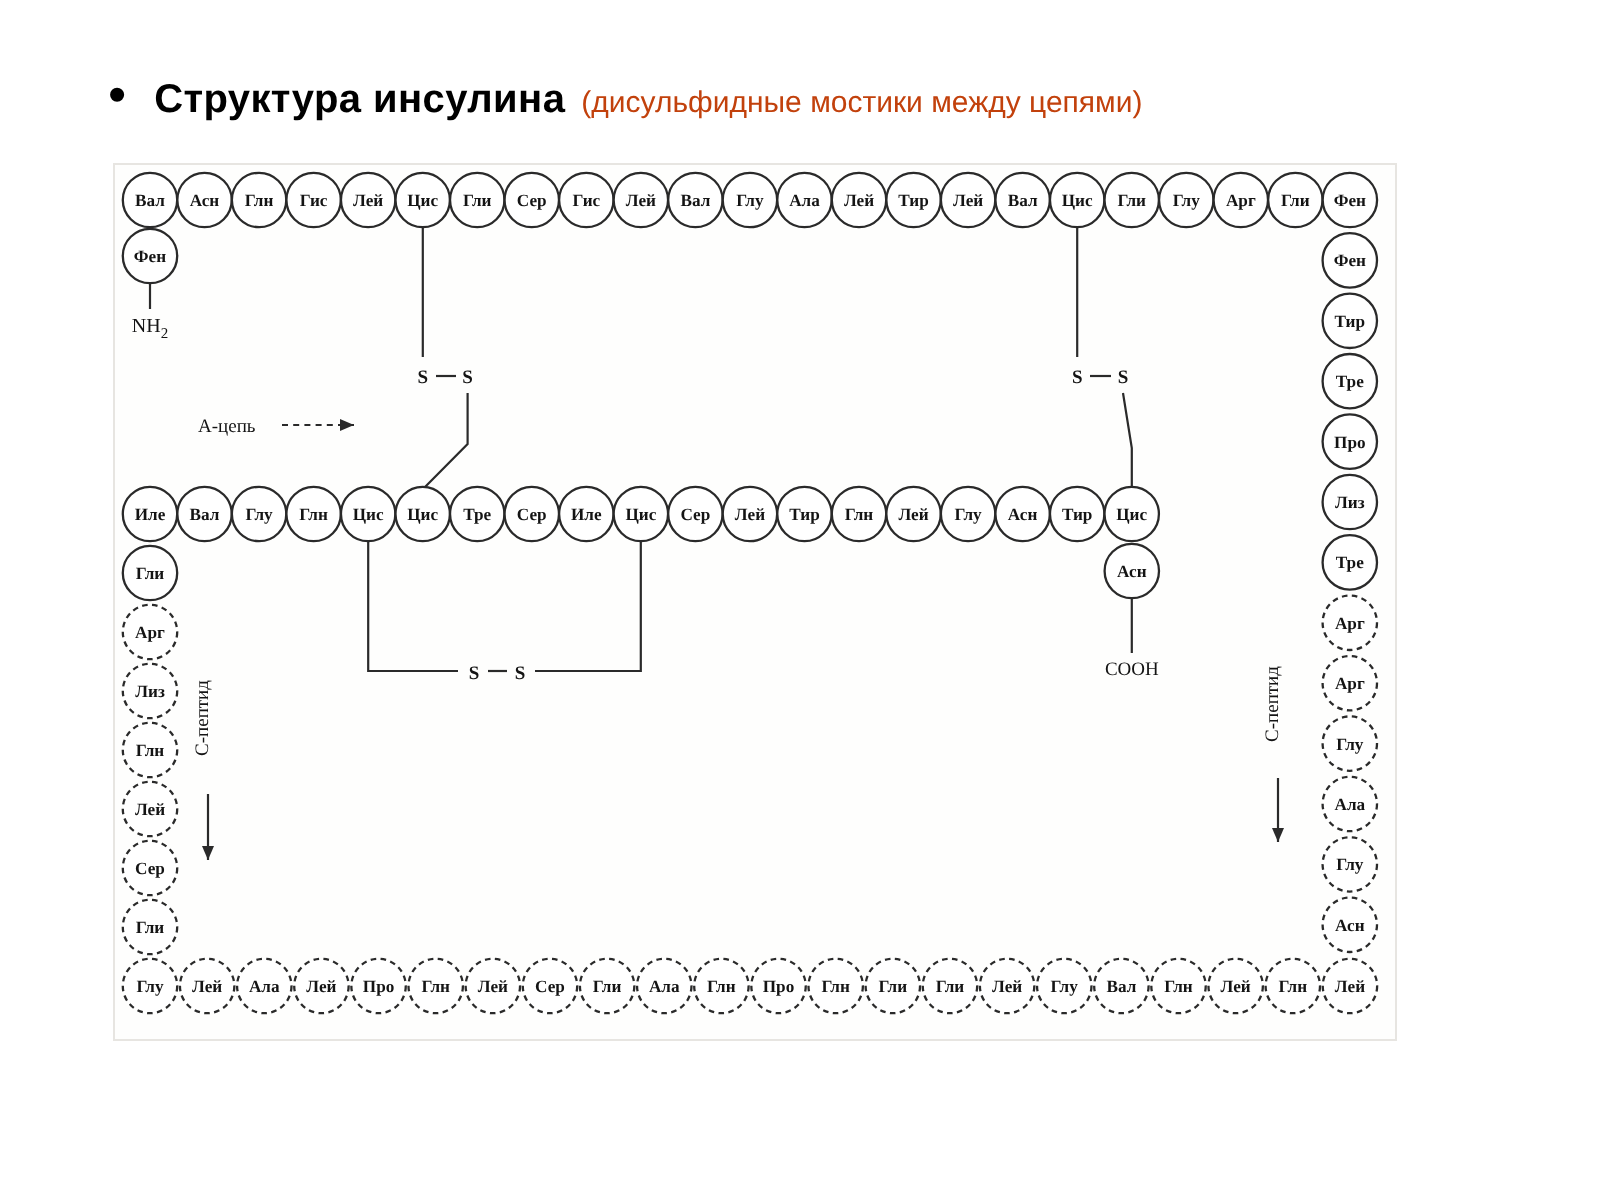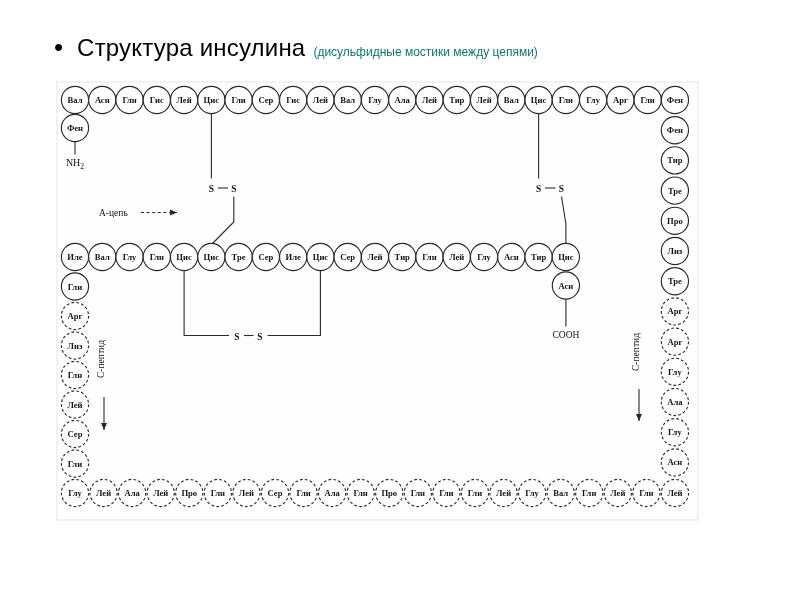--- a/index.html
+++ b/index.html
@@ -7,24 +7,24 @@
     position:relative;width:800px;height:600px;background:#ffffff;
     margin:0 auto;overflow:hidden;
     font-family:"Liberation Sans","DejaVu Sans",sans-serif;
   }
   .title-row{
     position:absolute;left:54px;top:34px;right:20px;
     display:flex;align-items:baseline;white-space:nowrap;
   }
   .bullet{font-size:26px;line-height:1;margin-right:14px;color:#000;}
   .title-row h1{
-    font-size:24px;font-weight:400;margin:0;color:#000;
+    font-size:20px;font-weight:700;margin:0;color:#000;
     letter-spacing:0.2px;
   }
-  .subtitle{font-size:12px;color:#0f766e;margin-left:8px;}
+  .subtitle{font-size:15px;color:#c2410c;margin-left:8px;}
   svg.diagram{position:absolute;left:0;top:0;}
   svg.diagram text{
     font-family:"Liberation Serif","DejaVu Serif",serif;
     fill:#141414;
   }
   .figure-frame{fill:#fefefd;stroke:#e7e5e1;stroke-width:1;}
 </style>
 </head>
 <body>
 

